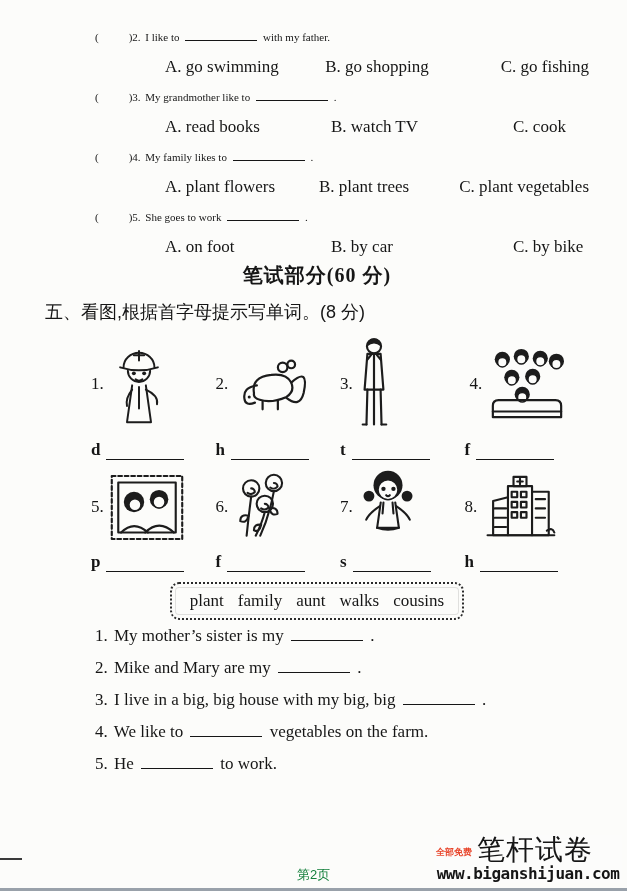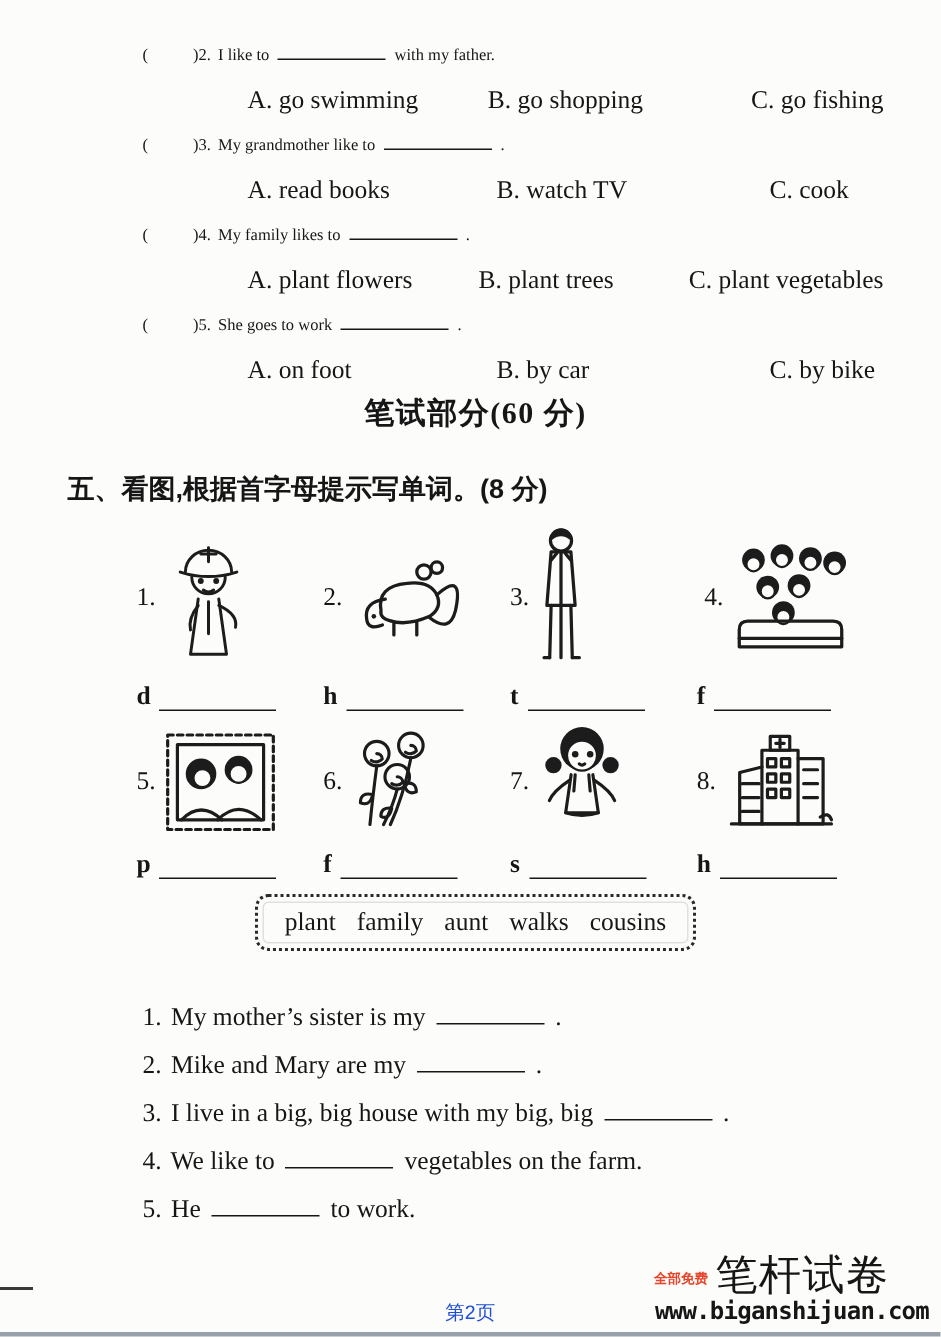--- a/index.html
+++ b/index.html
@@ -21,48 +21,48 @@
   .opt1{width:122px;}
   .opt2{width:138px;}
   .opt3{flex:1;}
 
   
   .wt-header{
     text-align:center;font-size:20px;font-weight:bold;
     font-family:Liberation Serif, serif;letter-spacing:1px;
   }
   .sec-title{
-    margin-top:25px;font-size:18px;font-weight:bold;
+    margin-top:11px;font-size:18px;font-weight:normal;
     font-family:"Liberation Sans","DejaVu Sans",sans-serif;
   }
 
   
   .pic-grid{display:grid;grid-template-columns:repeat(4,1fr);margin-left:46px;margin-top:8px;row-gap:6px;}
   .pic-row{display:flex;align-items:center;gap:5px;height:104px;}
   .row2 .pic-row{height:82px;}
   .pic-num{font-size:17px;}
   .blank-row{display:flex;align-items:flex-end;gap:6px;height:24px;font-size:17px;font-weight:bold;}
   .u-line{display:inline-block;width:78px;height:4px;border-bottom:1.6px solid #161616;}
   .illus{display:inline-flex;align-items:flex-end;}
 
   
   .word-box-wrap{display:flex;justify-content:center;margin-top:10px;}
   .word-box{
     border:2px dotted #2a2a2a;border-radius:9px;box-shadow:0 0 0 3px #fcfcfa inset,0 0 0 4px #2a2a2a22 inset;
     padding:7px 18px;display:flex;gap:14px;font-size:17px;
   }
 
   
-  .sentences{margin-left:50px;margin-top:28px;}
+  .sentences{margin-left:50px;margin-top:0;}
   .sentence{font-size:17px;height:32px;line-height:32px;white-space:nowrap;}
   .s-num{margin-right:2px;}
 
   
   .page-num{position:absolute;bottom:7px;left:0;width:100%;text-align:center;
-    font-size:13px;color:#1d4ed8;font-family:"Liberation Sans","DejaVu Sans",sans-serif;}
+    font-size:13px;color:#15803d;font-family:"Liberation Sans","DejaVu Sans",sans-serif;}
   .bottom-line{position:absolute;left:0;bottom:0;width:100%;height:3px;background:#99a1aa;}
   .left-dash{position:absolute;left:0;bottom:31px;width:22px;height:2px;background:#3a3a3a;}
   .watermark{position:absolute;right:5px;bottom:8px;width:188px;text-align:center;background:rgba(252,252,250,.85);}
   .wm-brand{font-size:28px;line-height:1.05;font-weight:normal;letter-spacing:1px;
     font-family:"Liberation Sans","DejaVu Sans",sans-serif;padding-left:14px;}
   .wm-url{font-size:16px;font-weight:bold;letter-spacing:-.5px;
     font-family:"DejaVu Sans Mono","Liberation Mono",monospace;}
   .wm-free{position:absolute;left:2px;bottom:24px;font-size:9px;font-weight:bold;color:#e8442a;
     font-family:"Liberation Sans","DejaVu Sans",sans-serif;}
 

